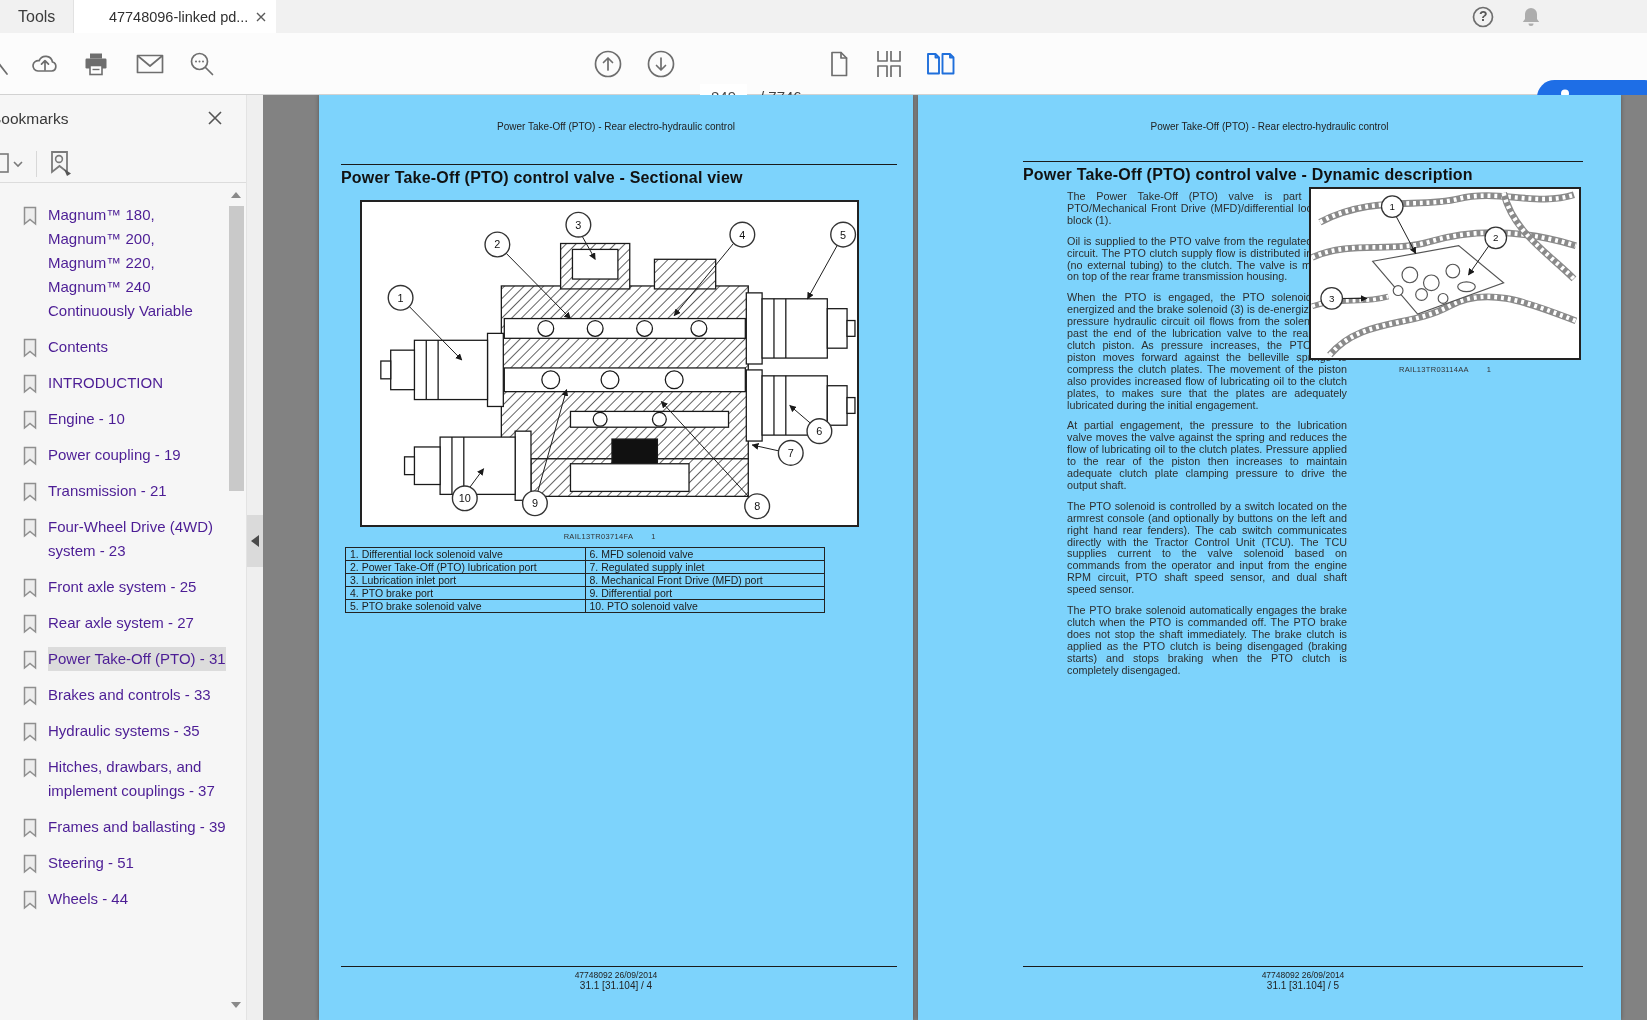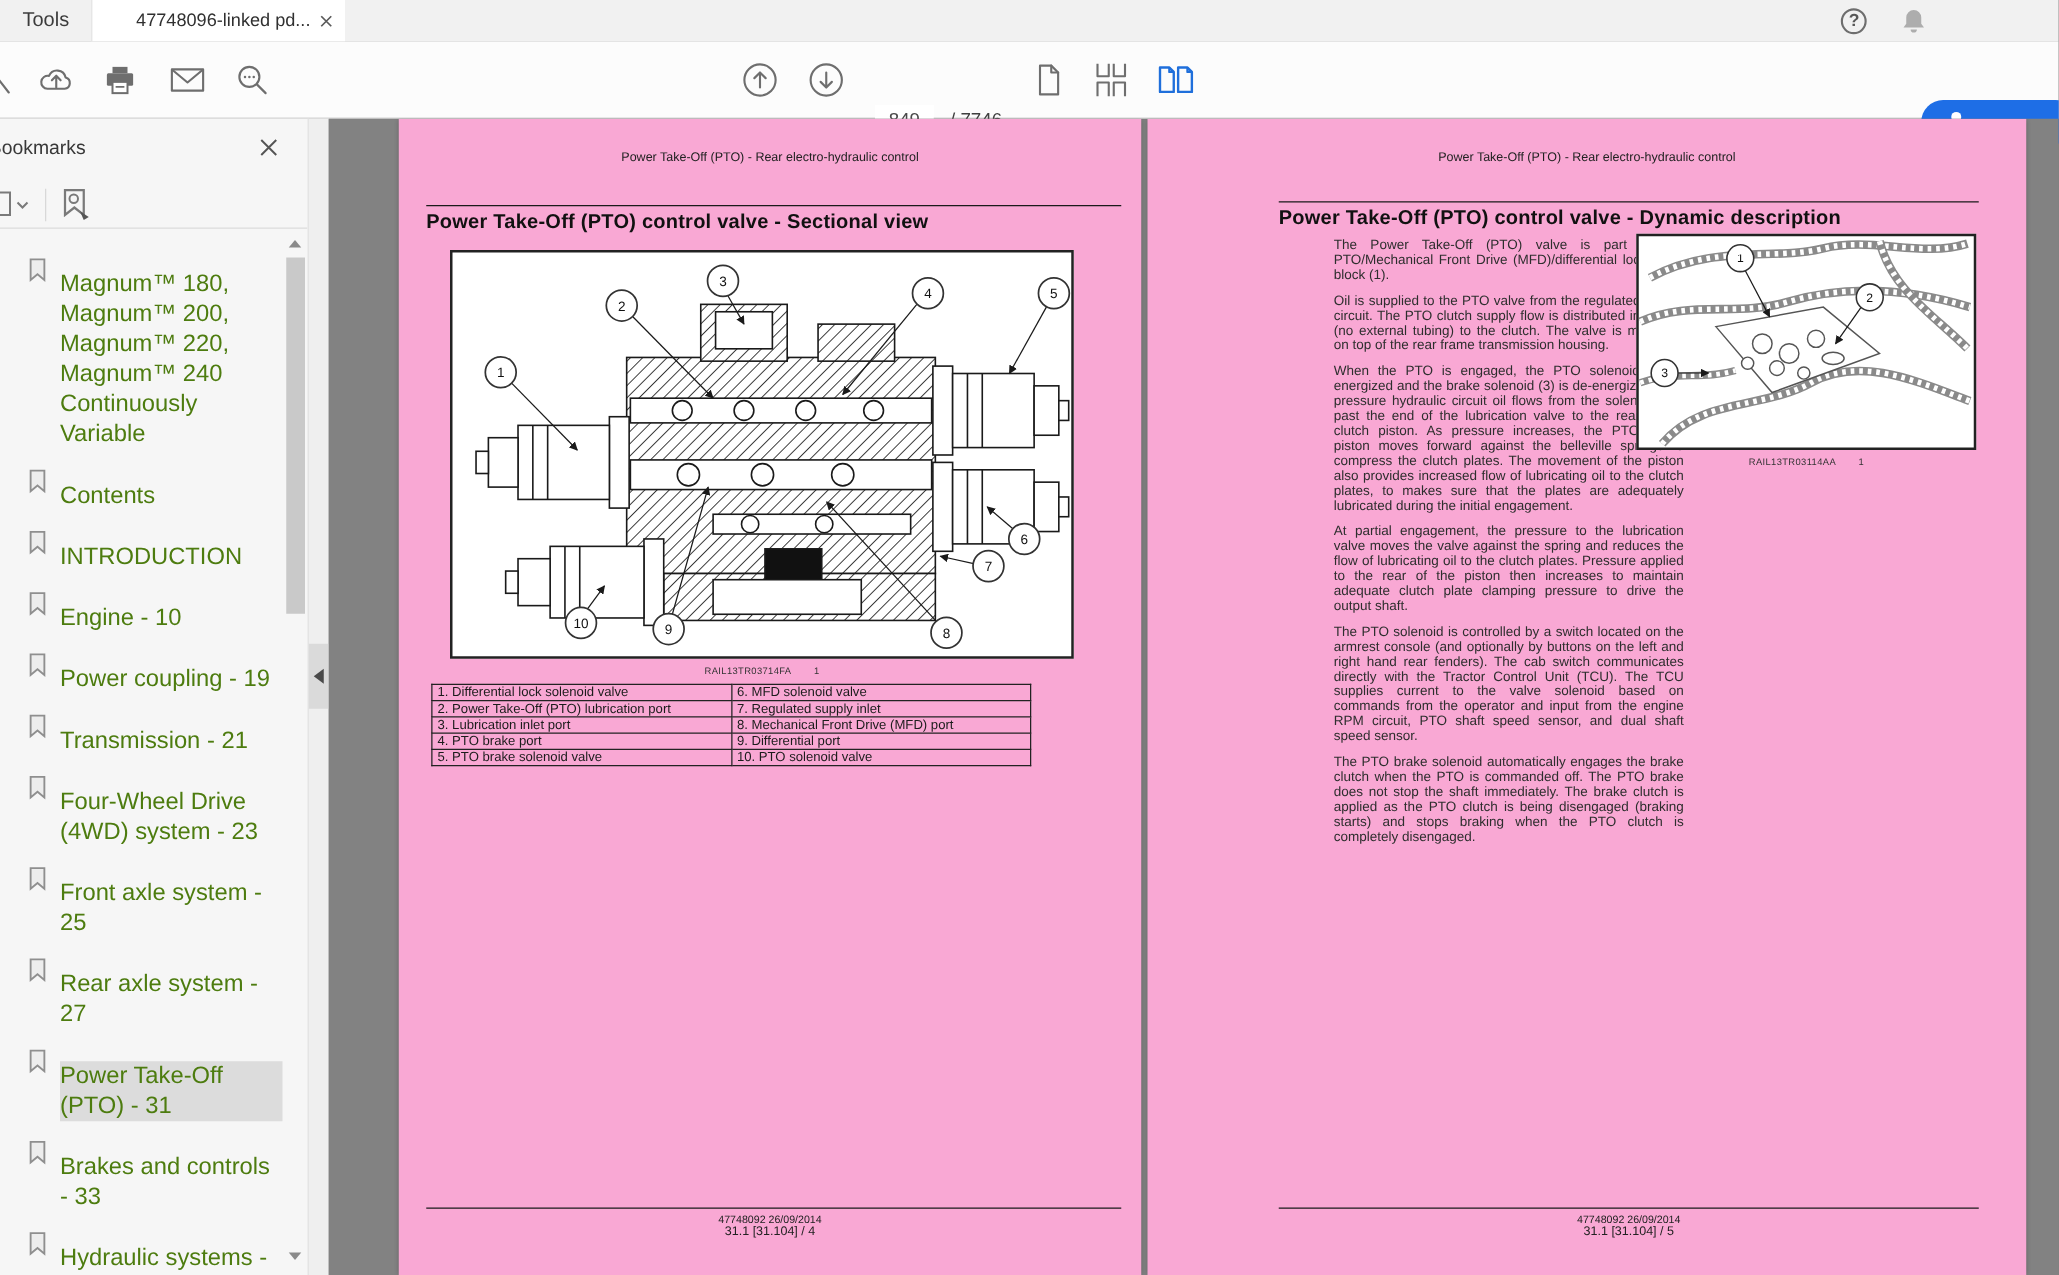--- a/index.html
+++ b/index.html
@@ -36,38 +36,38 @@
   .sidebar { position:relative; width:247px; height:100%; background:#f6f6f6; border-right:1px solid #e3e3e3;
              overflow:hidden; flex:none; }
   .sb-head { position:absolute; top:8px; left:0; width:100%; height:32px; }
   .sb-title { position:absolute; left:-9px; top:7px; font-size:15.5px; color:#383838; }
   .sb-close { position:absolute; right:24px; top:8px; cursor:pointer; }
   .sb-tools { position:absolute; top:50px; left:0; width:100%; height:38px; border-bottom:1px solid #dcdcdc; }
   .sb-tools .sep { position:absolute; left:36px; top:6px; width:1px; height:26px; background:#d8d8d8; }
   .sb-list { position:absolute; top:108px; left:0; width:100%; list-style:none; }
   .sb-item { display:flex; margin:0 0 12px 22px; cursor:pointer; }
   .sb-item .bm-ico { flex:none; width:17px; margin-top:3px; }
-  .sb-item .lbl { margin-left:9px; width:178px; font-size:19px; line-height:24px; color:#4d7c0f;margin-top:13px; }
+  .sb-item .lbl { margin-left:9px; width:178px; font-size:15px; line-height:24px; color:#4c1d95; }
   .sb-item.selected .lbl { background:#dcdcdc; }
   .sb-scroll { position:absolute; top:105px; right:2px; width:15px; bottom:40px; }
   .sb-thumb { position:absolute; top:6px; left:0; width:15px; height:285px; background:#c9c9c9; cursor:pointer; }
   .chev { width:0; height:0; border-left:5px solid transparent; border-right:5px solid transparent; cursor:pointer; }
   .chev.up { border-bottom:6px solid #8a8a8a; position:absolute; top:-8px; left:2px; }
   .chev.down { border-top:6px solid #8a8a8a; position:absolute; bottom:-28px; left:2px; }
 
   
   .strip { position:relative; width:16px; height:100%; background:#efefef; flex:none; }
   .collapse-handle { position:absolute; top:420px; left:0; width:16px; height:52px; background:#dadada;
                      display:flex; align-items:center; justify-content:center; cursor:pointer; }
   .tri-left { width:0; height:0; border-top:6px solid transparent; border-bottom:6px solid transparent;
               border-right:8px solid #4a4a4a; }
 
   
   .docarea { position:relative; flex:1; height:100%; background:#828282; overflow:hidden; }
-  .page { position:absolute; top:0; height:925px; background:#f9a8d4; box-shadow:0 0 4px rgba(0,0,0,.35); }
+  .page { position:absolute; top:0; height:925px; background:#7dd3fc; box-shadow:0 0 4px rgba(0,0,0,.35); }
   .page.left  { left:56px;  width:594px; }
   .page.right { left:655px; width:703px; }
 
   .runhead { position:absolute; top:26px; left:0; width:100%; text-align:center; font-size:10px; color:#222; }
   .hrule { position:absolute; height:0; border-top:1px solid #1a1a1a; }
   .ptitle { position:absolute; font-size:16px; font-weight:bold; color:#111; letter-spacing:.2px; }
 
   .fig { position:absolute; border:2px solid #222; background:#fff; }
   .figcap { position:absolute; text-align:center; font-size:7.5px; color:#333; }
   .figcap .code { letter-spacing:.3px; }

